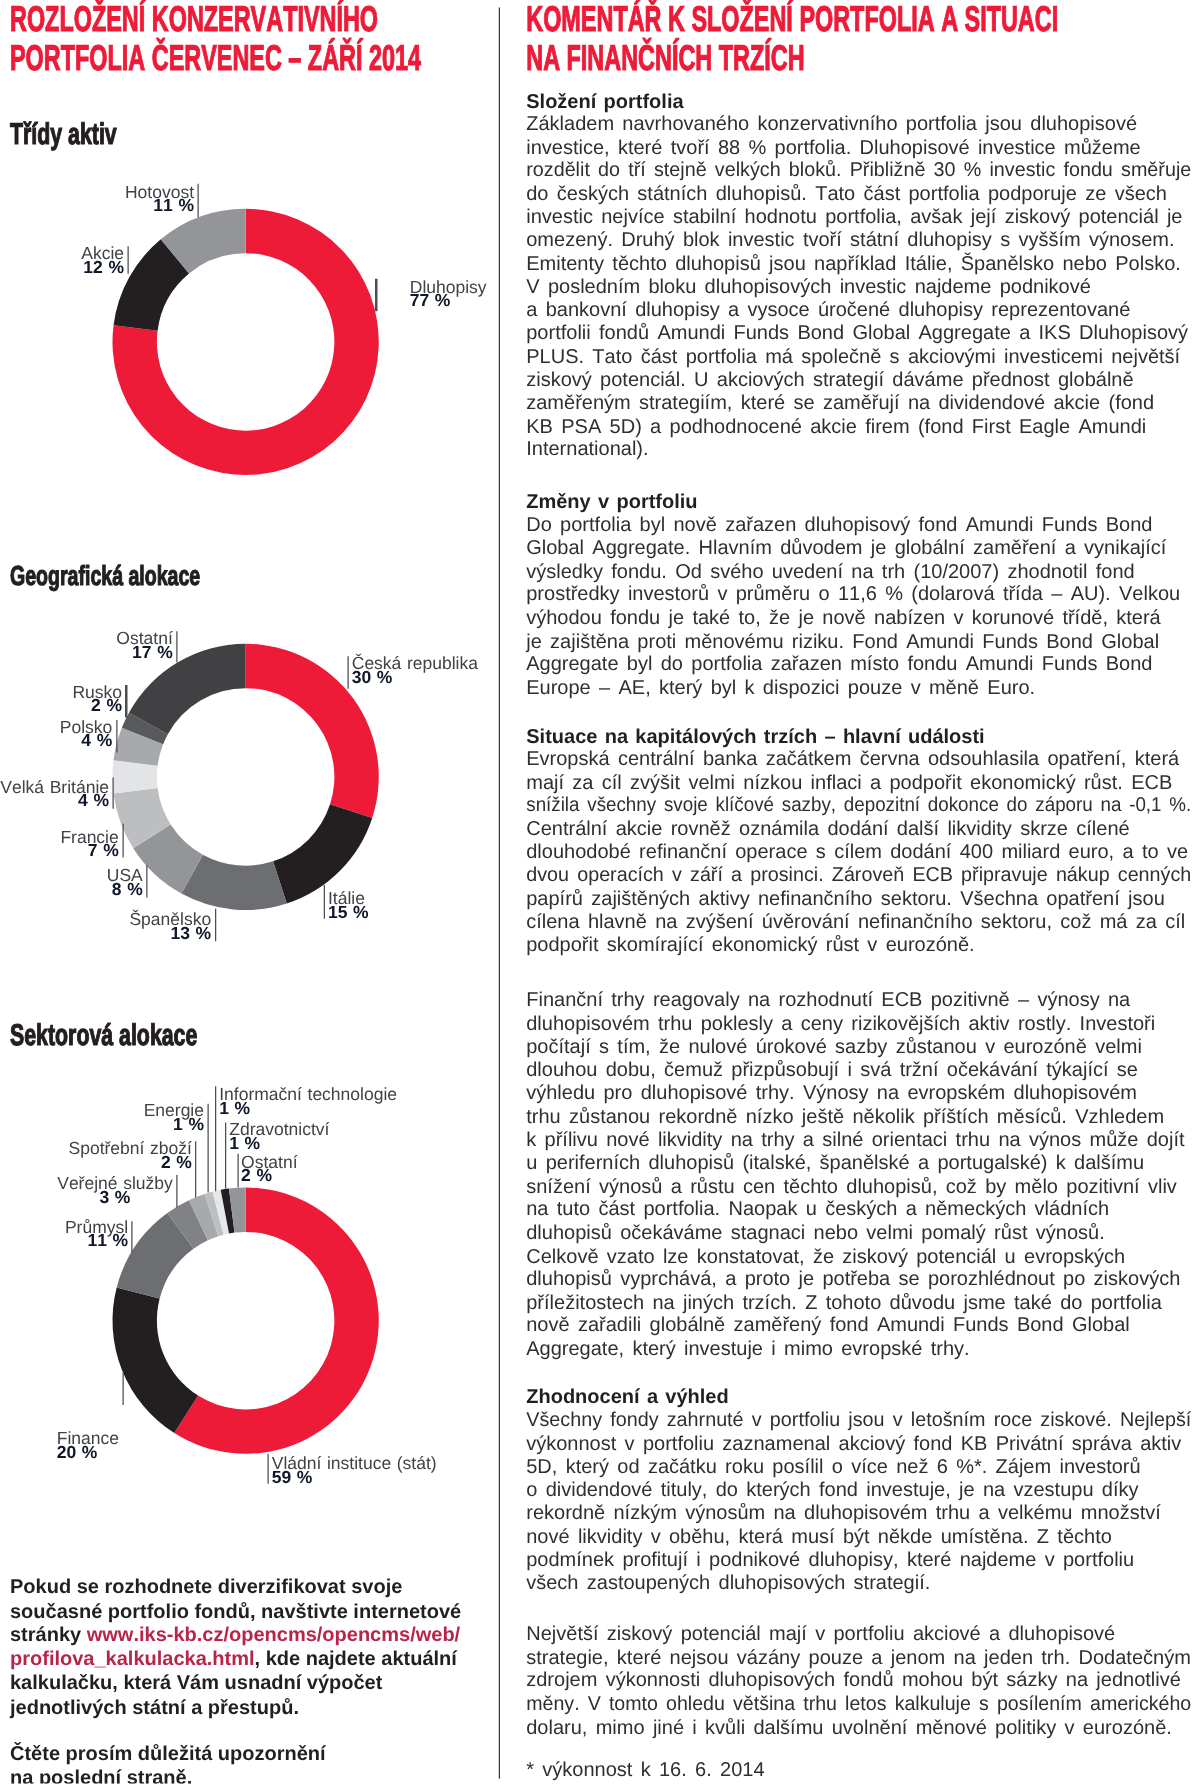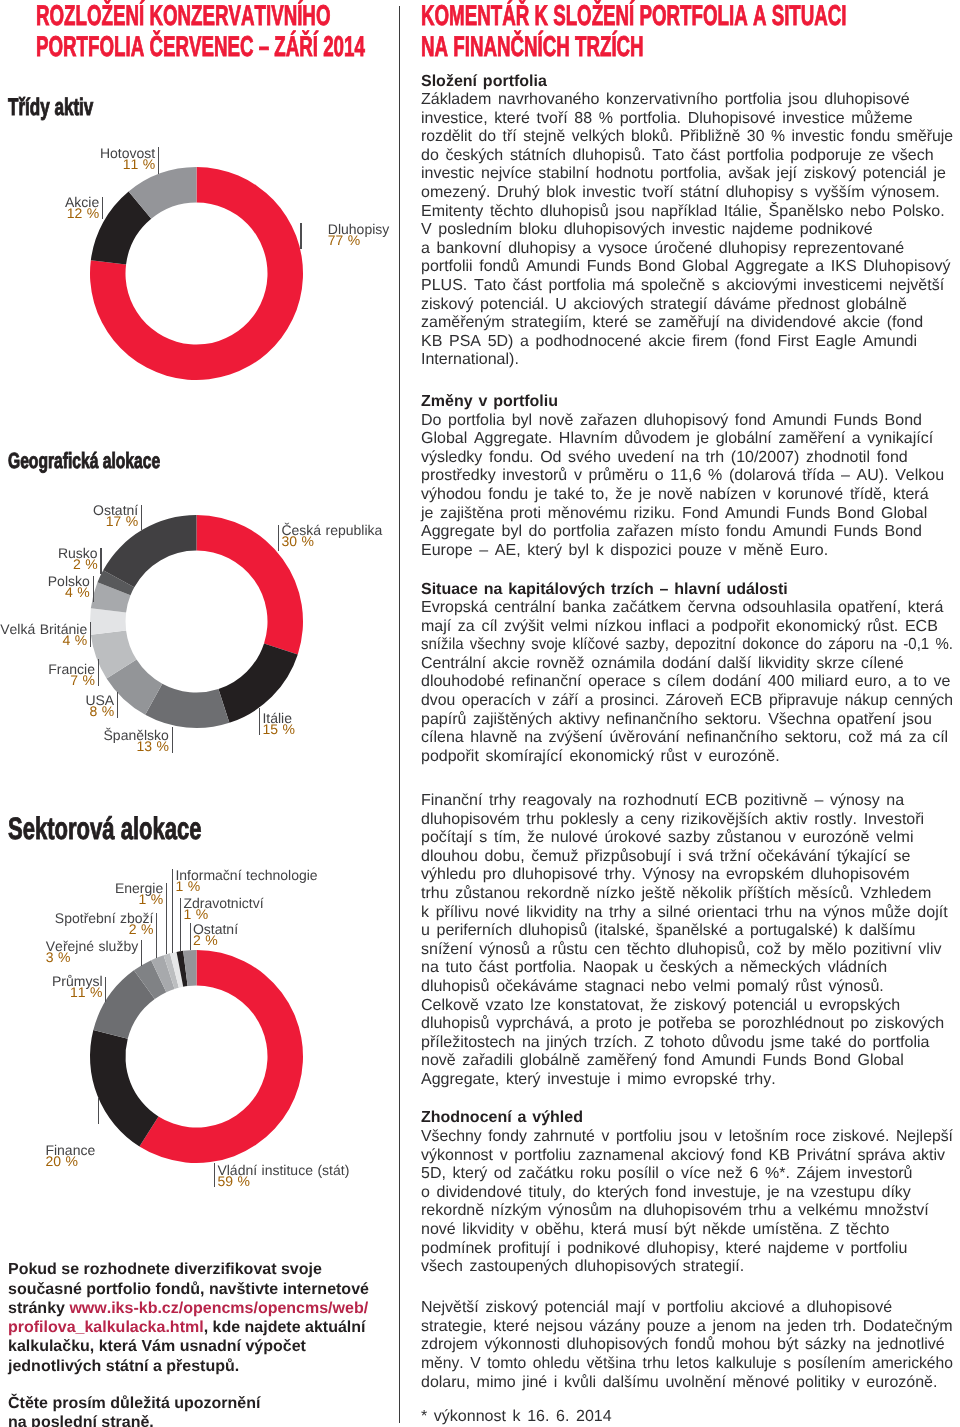--- a/index.html
+++ b/index.html
@@ -11,55 +11,55 @@
 
   
   .cond{font-weight:bold;display:block;transform-origin:left top;white-space:nowrap;}
 
   .kv-title{position:absolute;color:#ee1b38;font-size:28.6px;line-height:30.5px;letter-spacing:0px;-webkit-text-stroke:0.9px #ee1b38;}
   .sec-title{position:absolute;color:#231f20;-webkit-text-stroke:0.95px #231f20;}
 
   
   .lbl{position:absolute;font-size:14px;line-height:11.1px;color:#424244;white-space:nowrap;word-spacing:0.6px;}
   .lbl .nm{display:block;font-weight:400;}
-  .lbl .pc{display:block;font-weight:normal;color:#a16207;}
+  .lbl .pc{display:block;font-weight:bold;color:#0f172a;}
   .lbl.r{text-align:right;}
   .tick{position:absolute;width:1.2px;background:#4d4d50;}
 
   
   .art{position:absolute;left:421px;width:541px;}
   .art h2{margin:0;font-size:16px;line-height:18.6px;word-spacing:1.4px;font-weight:bold;color:#231f20;}
   .art p{margin:0;font-size:16px;line-height:18.6px;word-spacing:2.2px;color:#2f2f31;font-weight:400;}
   .art p .ln{display:block;width:max-content;max-width:none;white-space:nowrap;transform-origin:left top;
          text-align:left;hyphens:none;}
 
   .foot{position:absolute;left:8px;font-size:16px;line-height:19.3px;color:#231f20;font-weight:bold;width:390px;}
   .foot .fln{white-space:nowrap;}
   .foot .lnk{color:#b8254a;}
 </style>
 </head>
 <body>
 
 <div class="page">
   <div class="divider"></div>
-  <div class="kv-title" style="left:8px;top:1.3px;margin-left:28px;">
+  <div class="kv-title" style="left:8px;top:1.3px;">
     <span class="cond" style="transform:scaleX(0.655);">ROZLOŽENÍ KONZERVATIVNÍHO</span>
     <span class="cond" style="transform:scaleX(0.655);">PORTFOLIA ČERVENEC – ZÁŘÍ 2014</span>
   </div>
   <div class="kv-title" style="left:421px;top:1.3px;">
     <span class="cond" style="transform:scaleX(0.655);">KOMENTÁŘ K SLOŽENÍ PORTFOLIA A SITUACI</span>
     <span class="cond" style="transform:scaleX(0.655);">NA FINANČNÍCH TRZÍCH</span>
   </div>
   <div class="sec-title" style="left:8px;top:92px;font-size:24px;line-height:32px;">
     <span class="cond" style="transform:scaleX(0.711);">Třídy aktiv</span>
   </div>
   <div class="sec-title" style="left:8px;top:445px;font-size:22px;line-height:32px;">
     <span class="cond" style="transform:scaleX(0.711);">Geografická alokace</span>
   </div>
-  <div class="sec-title" style="left:8px;top:812.5px;font-size:31px;line-height:32px;">
+  <div class="sec-title" style="left:8px;top:812.5px;font-size:24px;line-height:32px;">
     <span class="cond" style="transform:scaleX(0.711);">Sektorová alokace</span>
   </div>
   <div>
     <svg width="960" height="1427" viewBox="0 0 960 1427" style="position:absolute;left:0;top:0;pointer-events:none;">
       <path d="M196.50,167.00 A106.5,106.5 0 1 1 90.84,260.15 L126.06,264.60 A71,71 0 1 0 196.50,202.50 Z" fill="#ee1b38"></path>
       <path d="M90.84,260.15 A106.5,106.5 0 0 1 128.61,191.44 L151.24,218.79 A71,71 0 0 0 126.06,264.60 Z" fill="#231f20"></path>
       <path d="M128.61,191.44 A106.5,106.5 0 0 1 196.50,167.00 L196.50,202.50 A71,71 0 0 0 151.24,218.79 Z" fill="#949599"></path>
     </svg>
 <svg width="960" height="1427" viewBox="0 0 960 1427" style="position:absolute;left:0;top:0;pointer-events:none;">
       <path d="M196.50,515.00 A106.5,106.5 0 0 1 297.79,654.41 L264.03,643.44 A71,71 0 0 0 196.50,550.50 Z" fill="#ee1b38"></path>
@@ -153,21 +153,21 @@
 <div class="lbl r" style="right:864.8px;top:1145px;text-align:left;">
         <span class="nm">Finance</span>
         <span class="pc">20 %</span>
       </div>
 <div class="tick" style="left:98.0px;top:1098.0px;height:26.0px;"></div>
 <div class="lbl r" style="right:857.5px;top:976.1px;text-align:right;">
         <span class="nm">Průmysl</span>
         <span class="pc">11 %</span>
       </div>
 <div class="tick" style="left:105.3px;top:977.0px;height:24.5px;"></div>
-<div class="lbl r" style="right:821.8px;top:940.5px;text-align:left;">
+<div class="lbl r" style="right:821.8px;top:940.5px;text-align:center;">
         <span class="nm">Veřejné služby</span>
         <span class="pc">3 %</span>
       </div>
 <div class="tick" style="left:141.0px;top:939.6px;height:26.0px;"></div>
 <div class="lbl r" style="right:806.5px;top:913.3px;text-align:right;">
         <span class="nm">Spotřební zboží</span>
         <span class="pc">2 %</span>
       </div>
 <div class="tick" style="left:156.3px;top:912.5px;height:45.4px;"></div>
 <div class="lbl r" style="right:796.8px;top:882.8px;text-align:right;">

